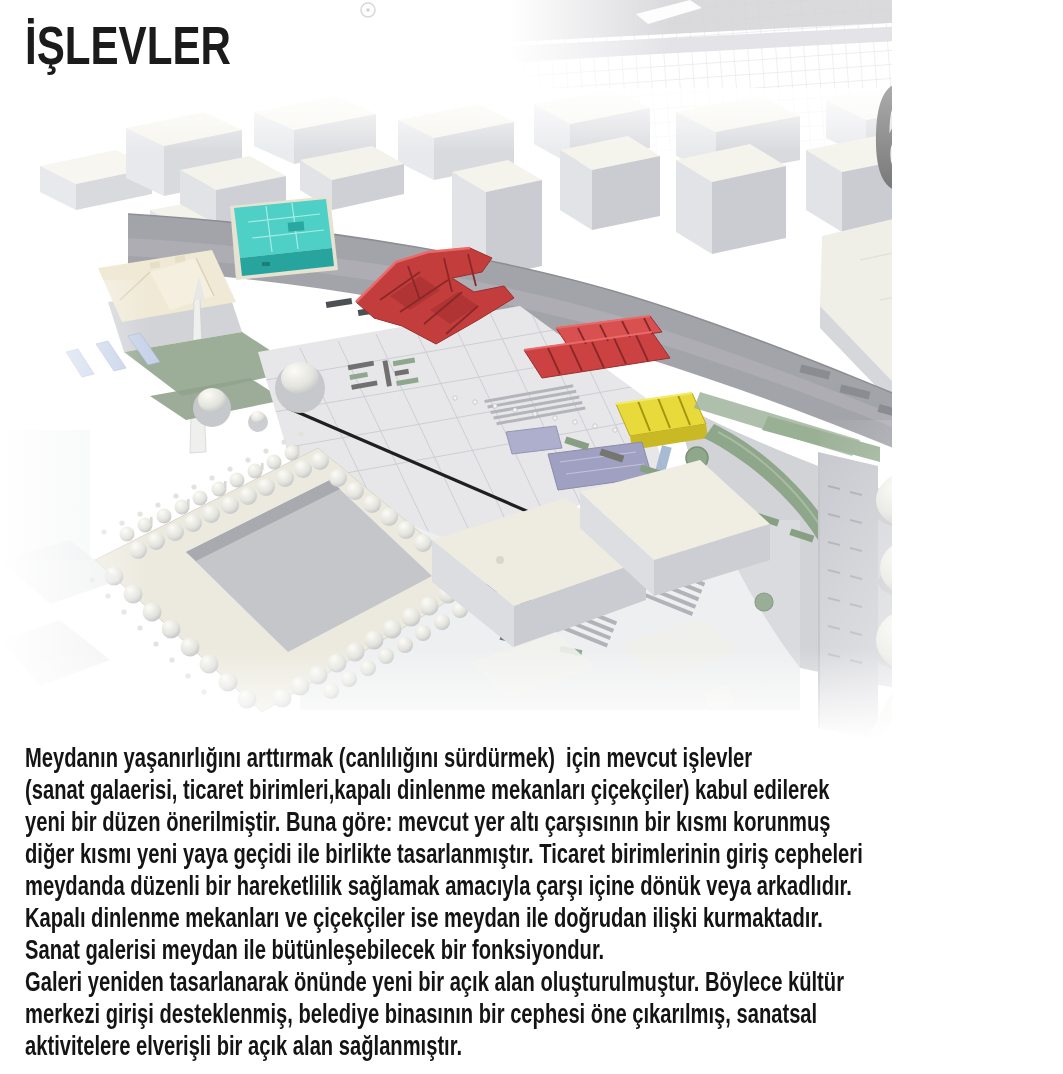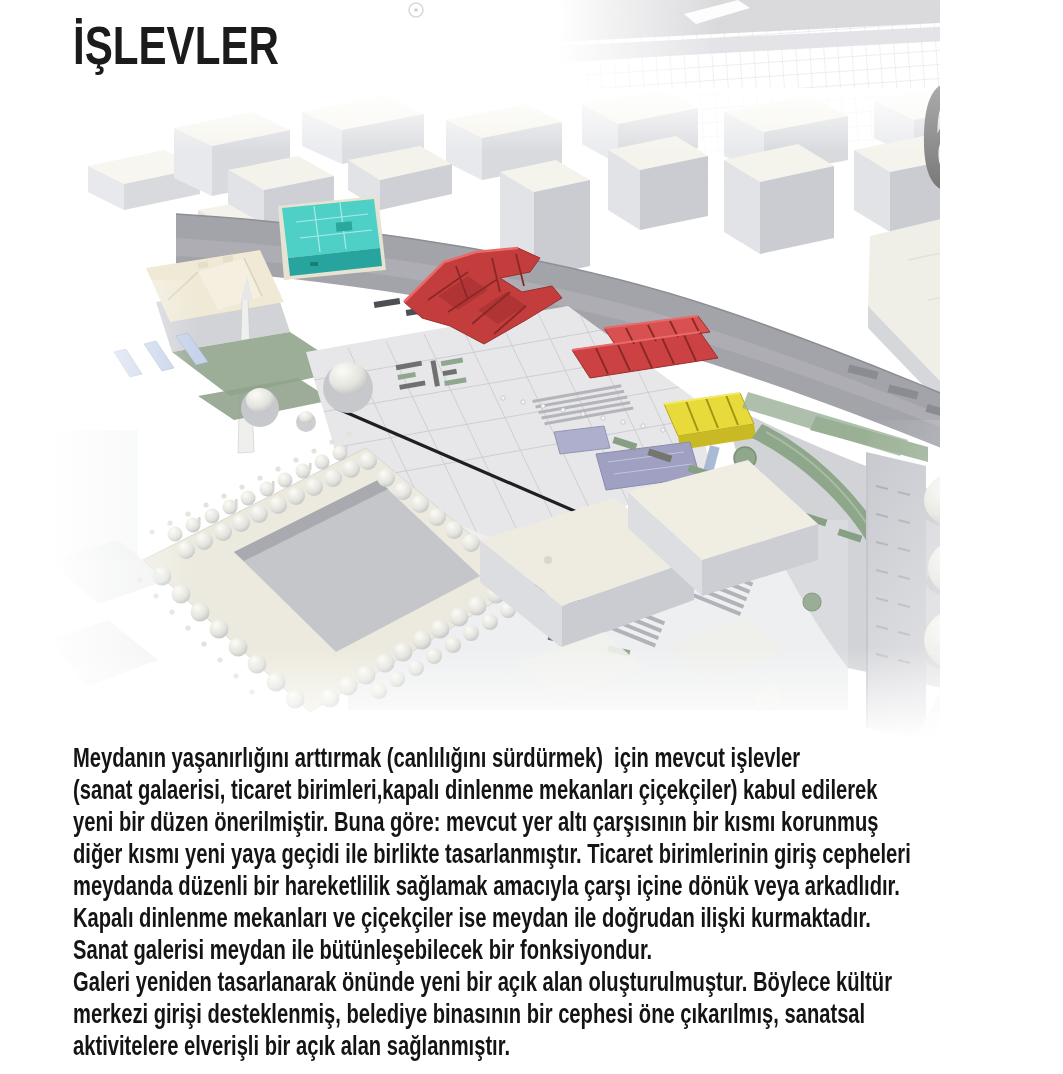--- a/index.html
+++ b/index.html
@@ -1,17 +1,17 @@
 <!DOCTYPE html>
 <html><head>
 <meta charset="utf-8">
 <style>
   html,body{margin:0;padding:0;background:#ffffff;}
   #page{position:relative;width:892px;height:1074px;background:#ffffff;overflow:hidden;
-        font-family:"Liberation Sans","DejaVu Sans",sans-serif;margin-left:48px;}
+        font-family:"Liberation Sans","DejaVu Sans",sans-serif;}
   .page-title{position:absolute;left:25px;top:14px;font-size:54px;font-weight:bold;color:#1b1b1b;
         letter-spacing:0px;transform:scaleX(0.78);transform-origin:left top;white-space:nowrap;}
   .render-svg{position:absolute;left:0;top:0;}
   .num-svg{position:absolute;left:840px;top:58px;}
   .text-block{position:absolute;left:25px;top:742px;width:1450px;
         transform:scaleX(0.72);transform-origin:left top;}
   .text-line{font-size:28px;line-height:32px;font-weight:bold;color:#141414;white-space:pre;}
 </style>
 </head>
 <body>

